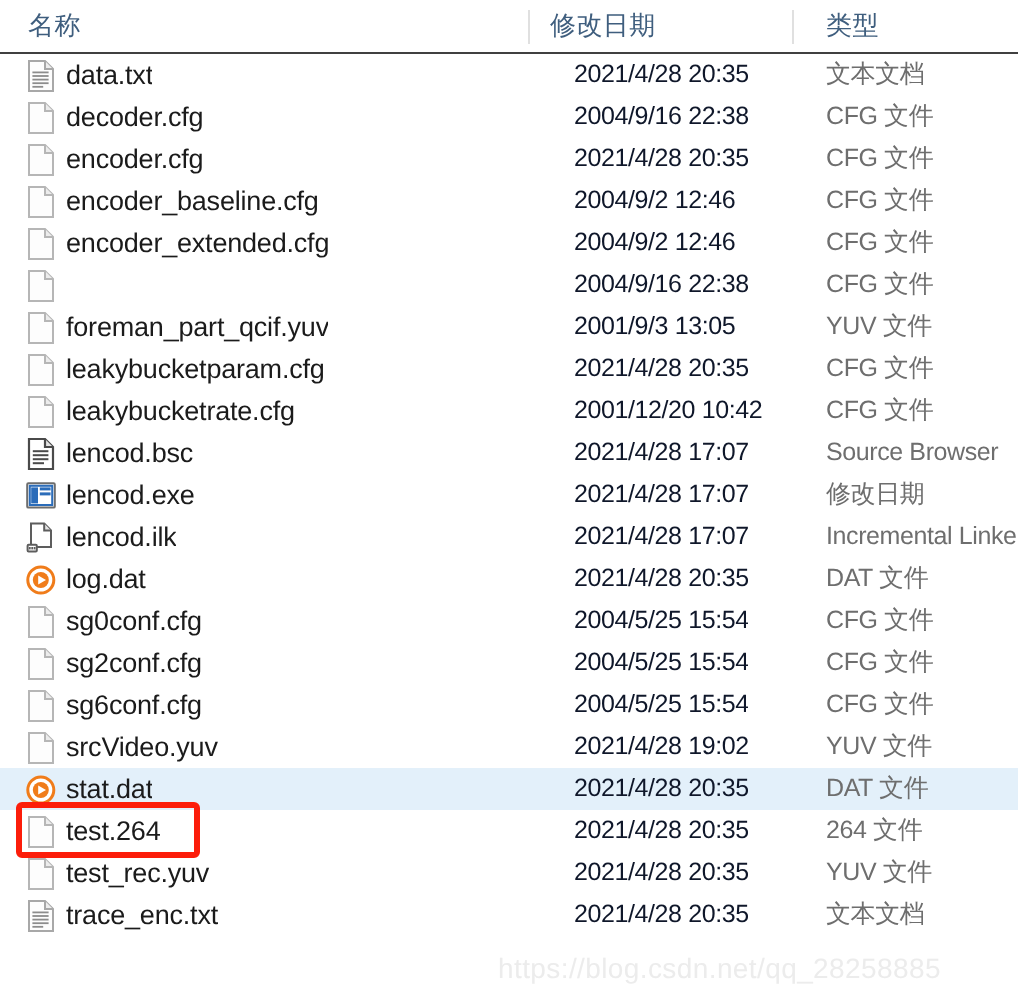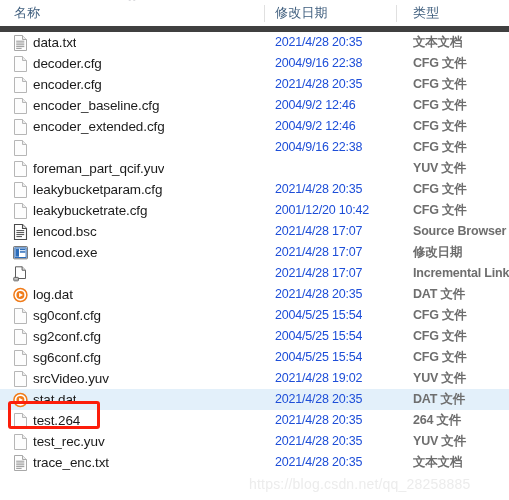--- a/index.html
+++ b/index.html
@@ -14,21 +14,21 @@
     overflow: hidden;
     position: relative;
     -webkit-font-smoothing: antialiased;
   }
 
   
   .header {
     position: relative;
     height: 26px;
     background: #ffffff;
-    border-bottom: 6px solid #404040;
+    border-bottom: 1px solid #404040;
   }
   .hdr-cell {
     position: absolute;
     top: 0;
     height: 26px;
     line-height: 26px;
     font-size: 13px;
     color: #3f5e7e;
     white-space: nowrap;
     letter-spacing: 0.2px;
@@ -77,32 +77,31 @@
     font-size: 13.5px;
     white-space: nowrap;
     overflow: hidden;
   }
   .c-name {
     left: 33px;
     color: #1b1b1b;
     letter-spacing: -0.1px;
   }
   .c-date {
-    left: 275px;
-    color: #1d4ed8;
+    left: 287px;
+    color: #0f172a;
     font-size: 12.5px;
     letter-spacing: -0.2px;
   }
   .c-type {
     left: 413px;
     color: #6e6e6e;
     font-size: 12.5px;
     letter-spacing: -0.2px;
     width: 96px;
-    font-weight: bold;
   }
 
   
   .icon {
     position: absolute;
     left: 13px;
     top: 3px;
     width: 15px;
     height: 16px;
     display: block;
@@ -215,20 +214,21 @@
       <span class="cell c-type">CFG 文件</span>
     </div>
     <div class="row">
       <span class="icon">
         <svg width="15" height="16" viewBox="0 0 15 16">
           <path d="M1.5 0.5h8l4 4v11h-12z" fill="#fdfdfd" stroke="#b6b6b6" stroke-width="1"></path>
           <path d="M9.5 0.5v4h4" fill="#ececec" stroke="#b6b6b6" stroke-width="1"></path>
         </svg>
       </span>
       <span class="cell c-name">foreman_part_qcif.yuv</span>
+      <span class="cell c-date">2001/9/3 13:05</span>
       <span class="cell c-type">YUV 文件</span>
     </div>
     <div class="row">
       <span class="icon">
         <svg width="15" height="16" viewBox="0 0 15 16">
           <path d="M1.5 0.5h8l4 4v11h-12z" fill="#fdfdfd" stroke="#b6b6b6" stroke-width="1"></path>
           <path d="M9.5 0.5v4h4" fill="#ececec" stroke="#b6b6b6" stroke-width="1"></path>
         </svg>
       </span>
       <span class="cell c-name">leakybucketparam.cfg</span>
@@ -281,20 +281,21 @@
       <span class="icon">
         <svg width="15" height="16" viewBox="0 0 15 16">
           <path d="M2.5 0.8h6.6l3.4 3.4v8.3h-10z" fill="#ffffff" stroke="#5d5d5d" stroke-width="1"></path>
           <path d="M9.1 0.8v3.4h3.4" fill="#e6e6e6" stroke="#5d5d5d" stroke-width="1"></path>
           <rect x="0.8" y="11.4" width="4.6" height="3.4" rx="0.5" fill="#ffffff" stroke="#5d5d5d" stroke-width="1"></rect>
           <line x1="1.9" y1="12.5" x2="1.9" y2="13.7" stroke="#5d5d5d" stroke-width="0.9"></line>
           <line x1="3.1" y1="12.5" x2="3.1" y2="13.7" stroke="#5d5d5d" stroke-width="0.9"></line>
           <line x1="4.3" y1="12.5" x2="4.3" y2="13.7" stroke="#5d5d5d" stroke-width="0.9"></line>
         </svg>
       </span>
+      <span class="cell c-name">lencod.ilk</span>
       <span class="cell c-date">2021/4/28 17:07</span>
       <span class="cell c-type">Incremental Linker</span>
     </div>
     <div class="row">
       <span class="icon">
         <svg width="15" height="16" viewBox="0 0 15 16">
           <circle cx="7.4" cy="8" r="6.5" fill="#ffffff" stroke="#f07c1a" stroke-width="1.5"></circle>
           <circle cx="7.4" cy="8" r="4.0" fill="#f07c1a"></circle>
           <path d="M6.1 5.8 L10.0 8.0 L6.1 10.2 Z" fill="#ffffff"></path>
         </svg>

